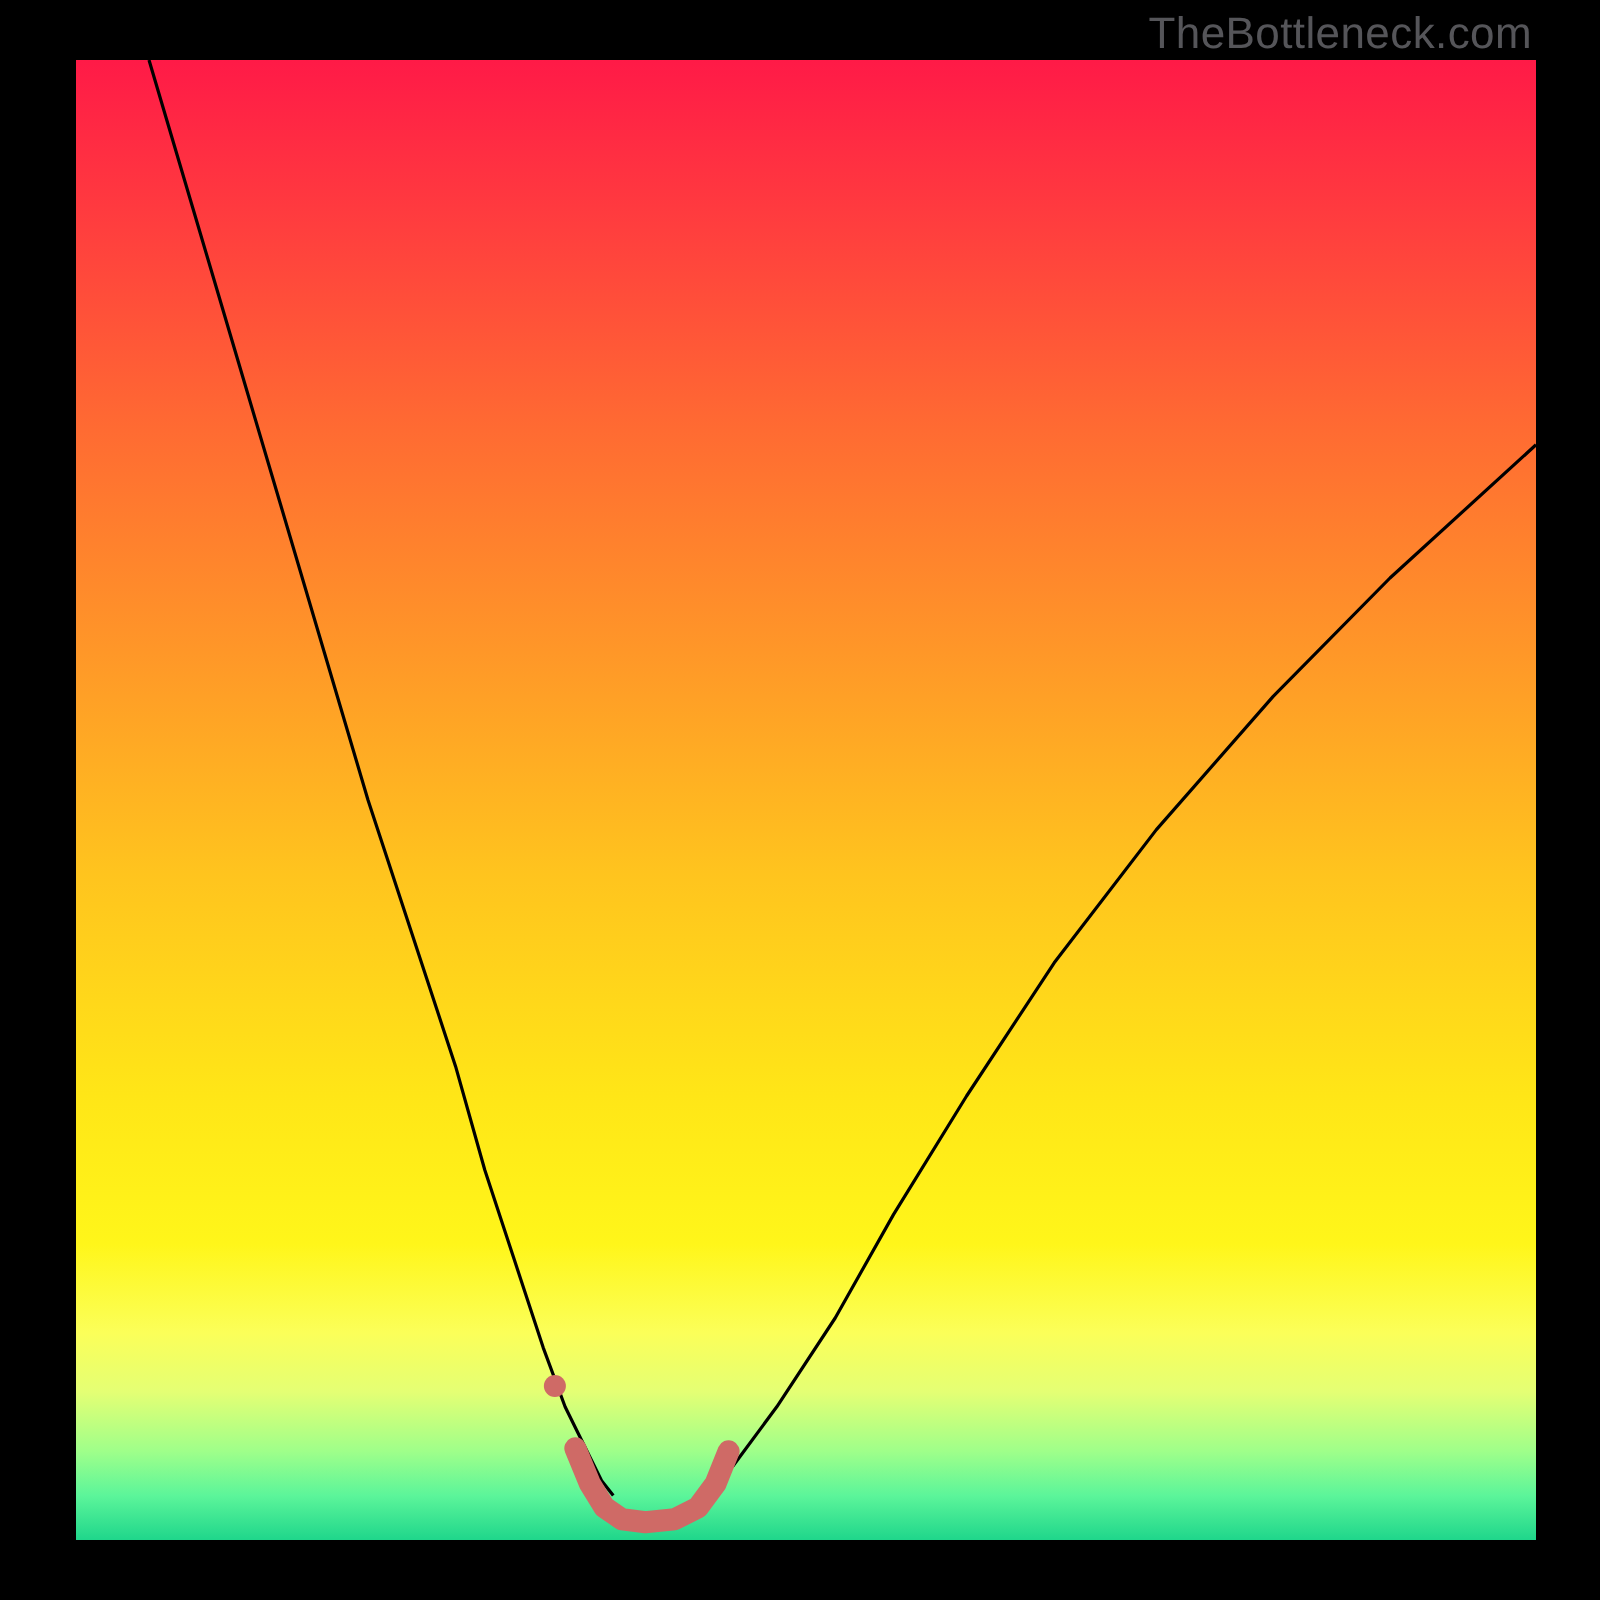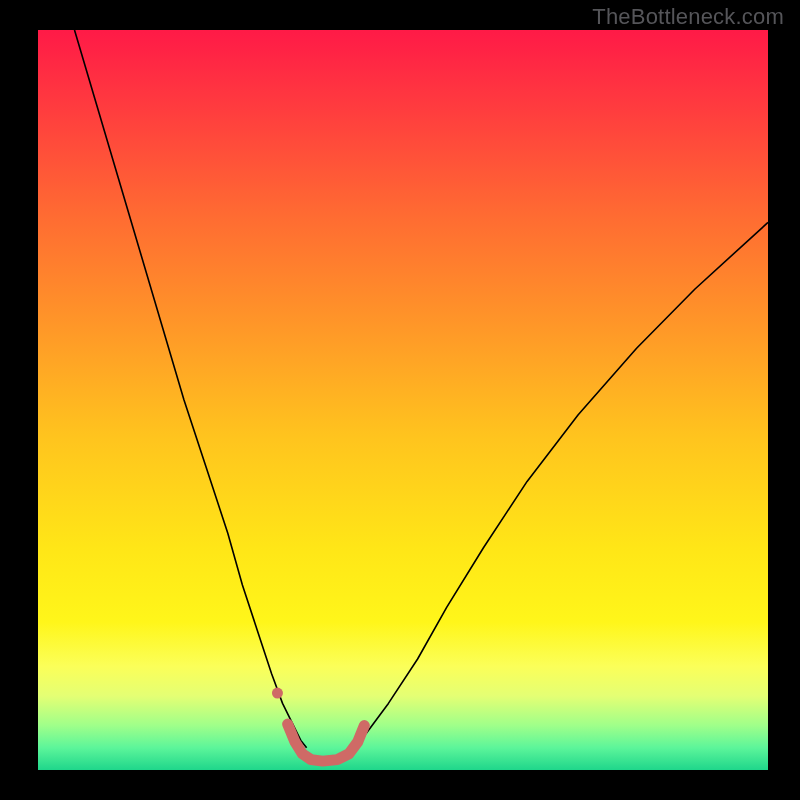--- a/index.html
+++ b/index.html
@@ -23,21 +23,21 @@
     position: absolute;
     left: 38px;
     top: 30px;
     width: 730px;
     height: 740px;
     
   }
   .watermark {
     position: absolute;
     top: 4px;
-    right: 16px;
+    right: 34px;
     color: #555559;
     font-size: 22px;
     letter-spacing: 0.2px;
     font-weight: 400;
   }
   svg { display: block; }
 </style>
 </head>
 <body>
 

